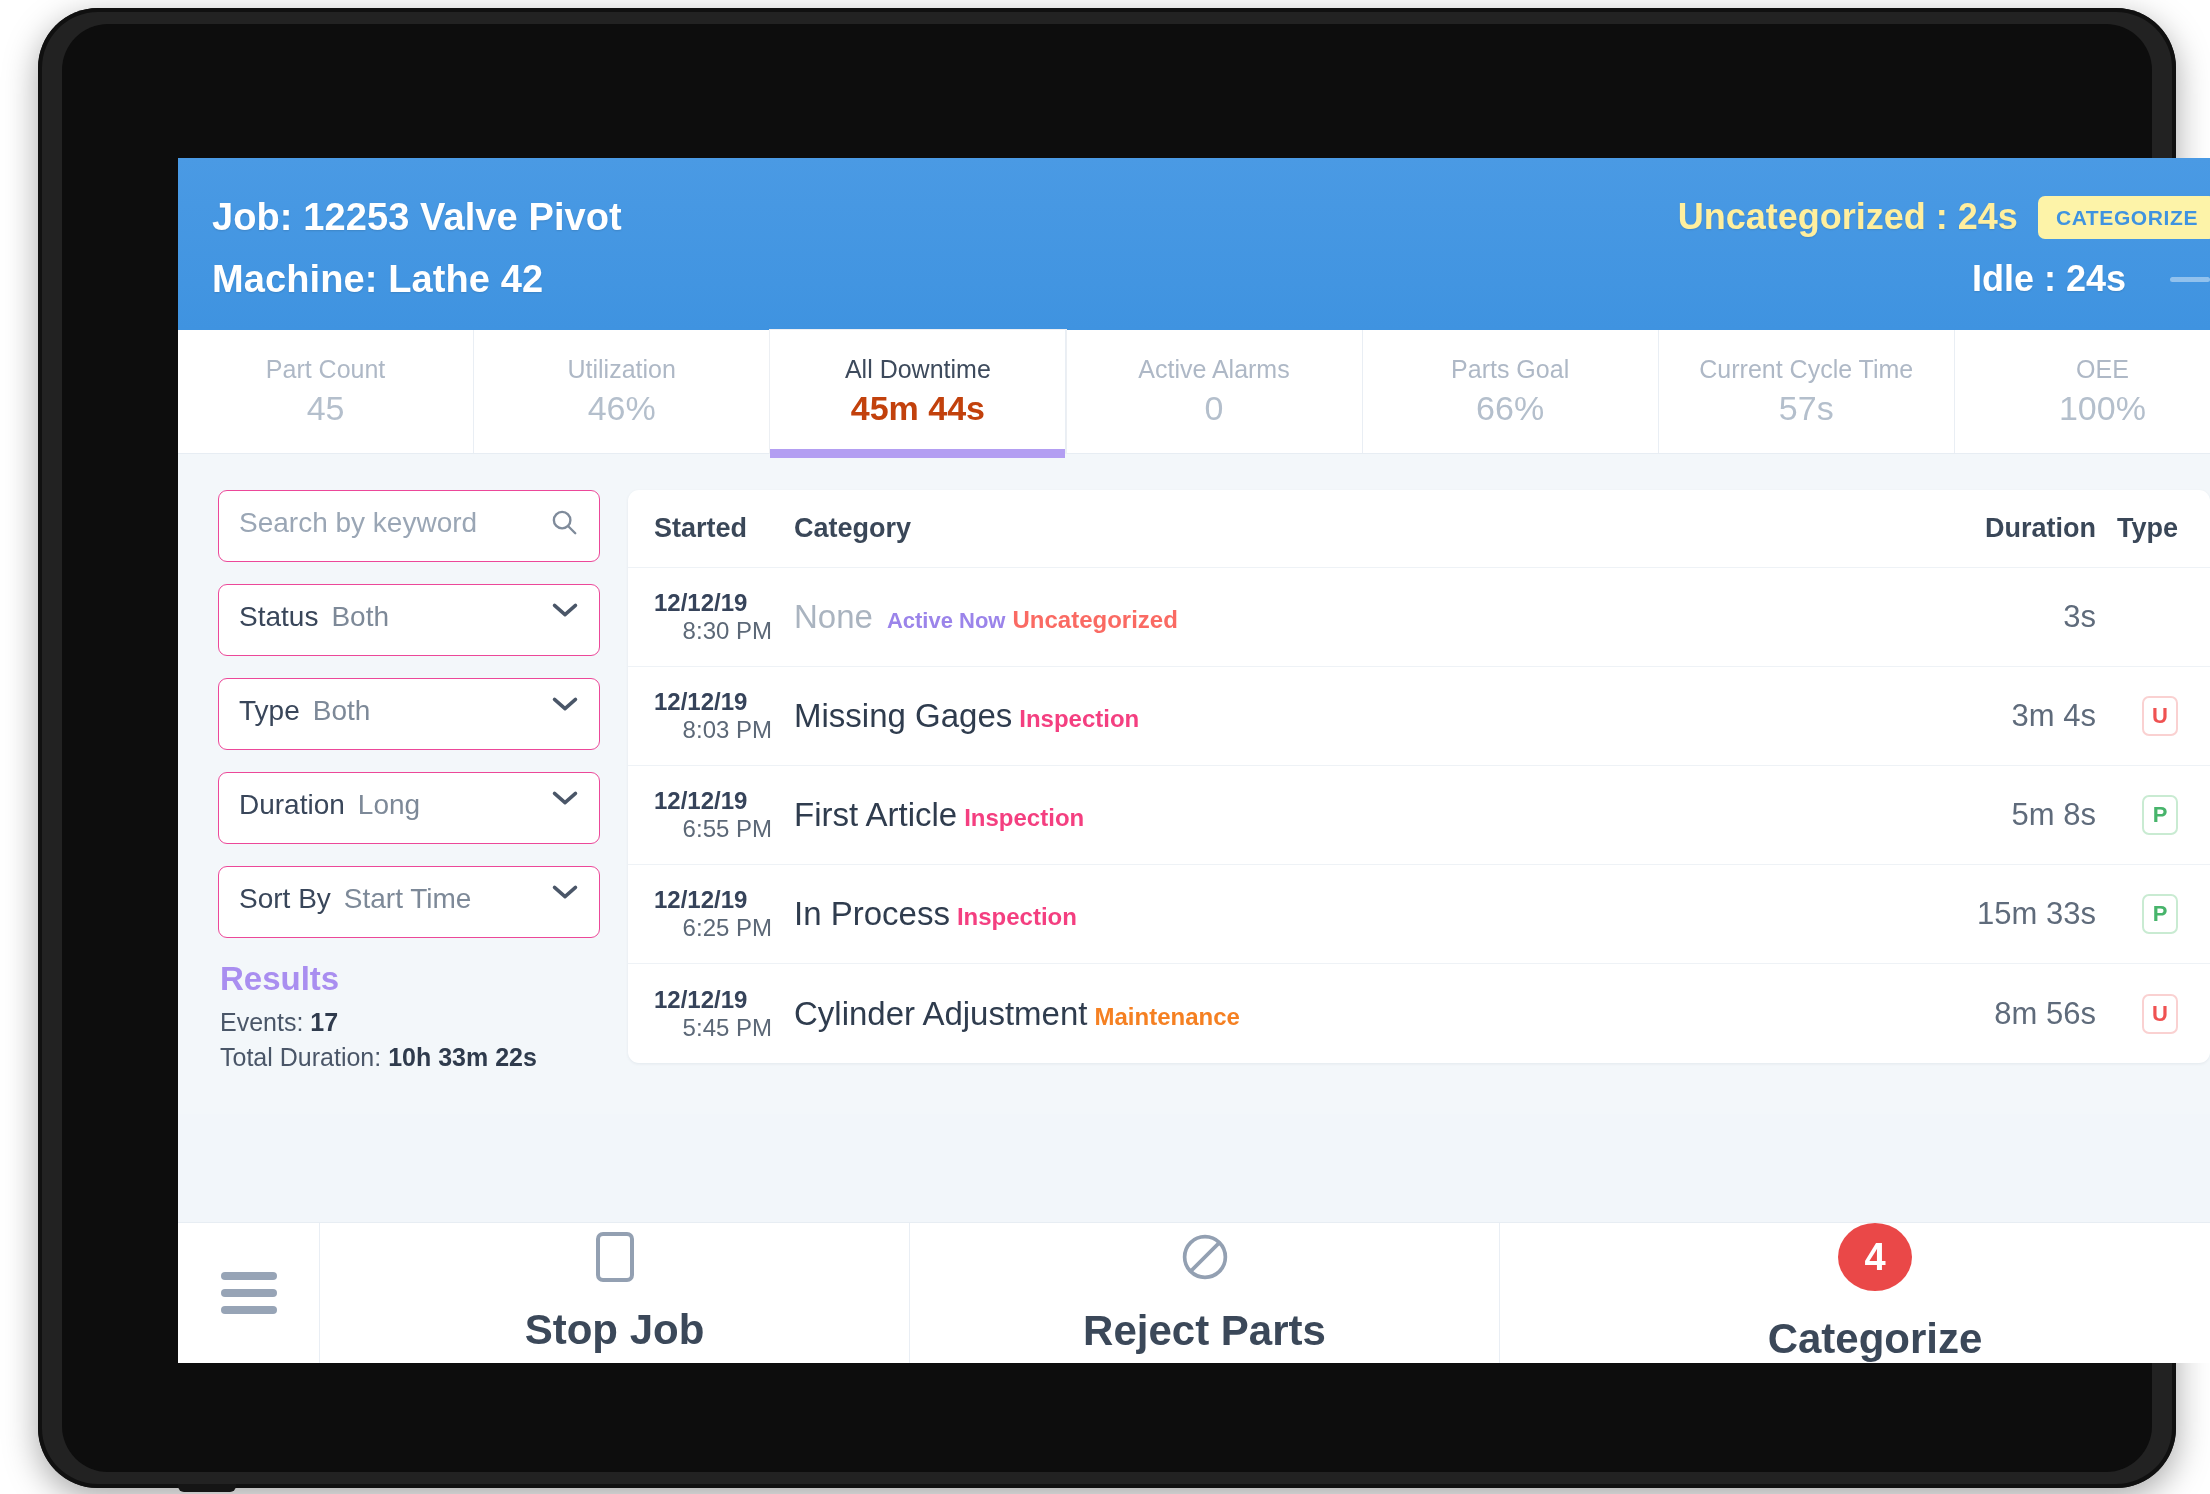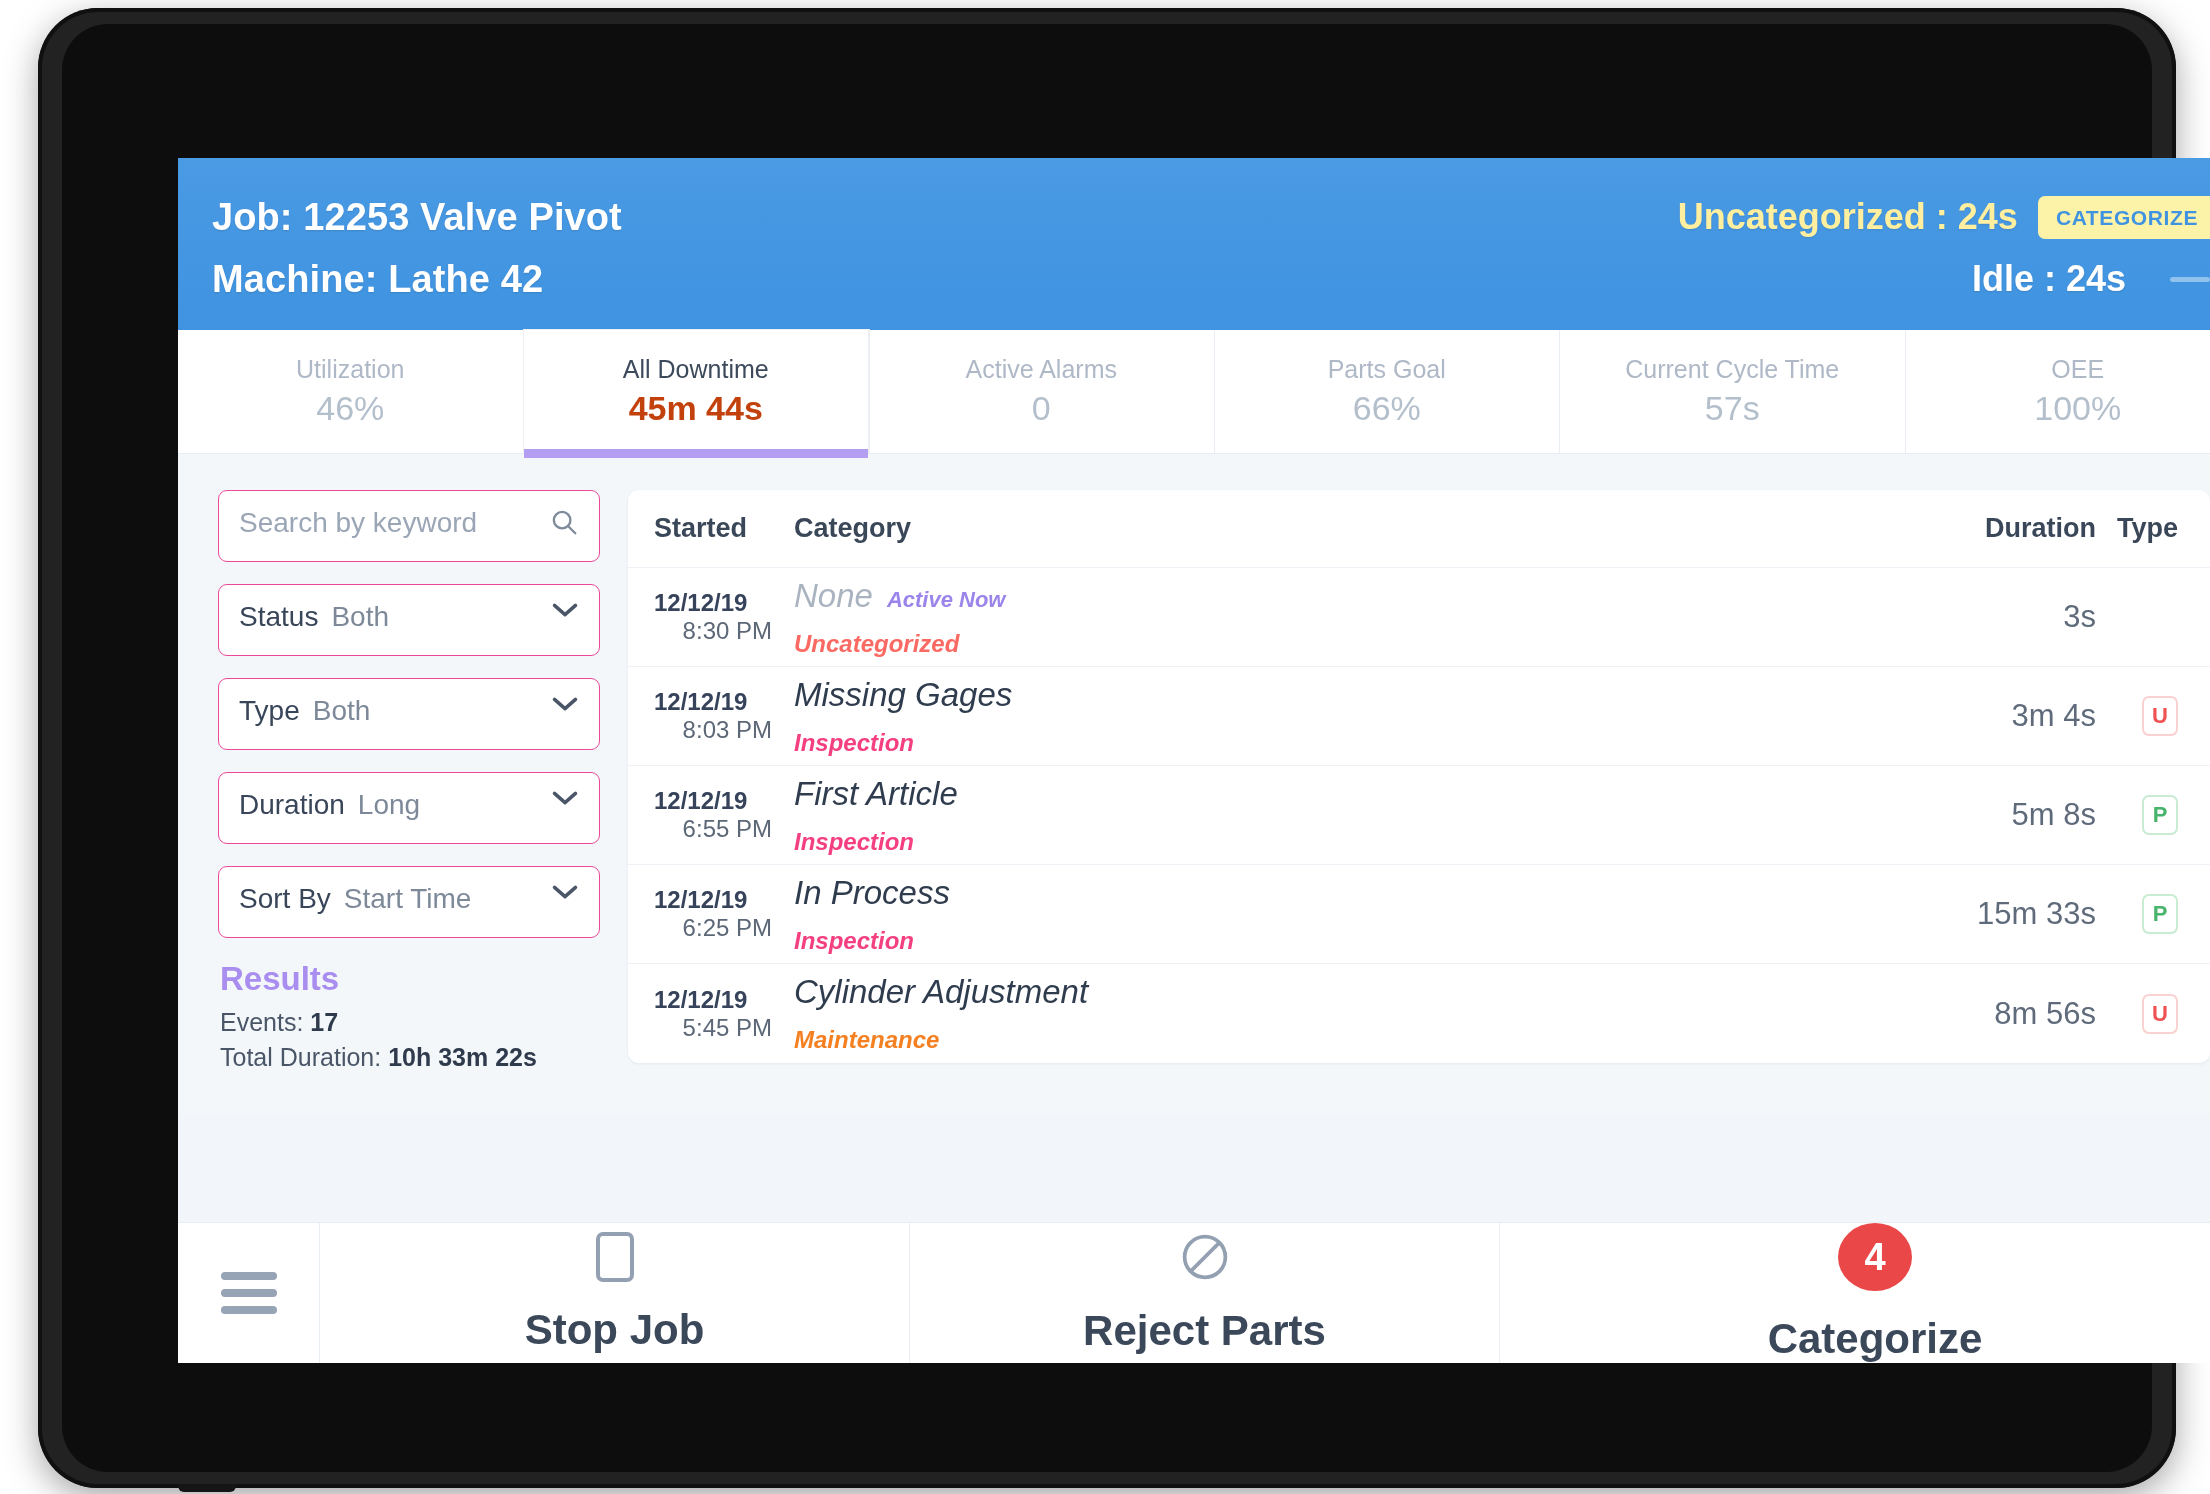--- a/index.html
+++ b/index.html
@@ -216,21 +216,21 @@
   .trow:last-child { border-bottom: none; }
   .cell-started {
     width: 118px; flex: 0 0 118px;
     display: flex; flex-direction: column; 
   }
   .r-date { font-size: 24px; font-weight: bold; color: #36435a; white-space: nowrap; }
   .r-time { font-size: 24px; color: #5c6877; white-space: nowrap; text-align: right; }
 
   .cell-category {
     flex: 1; padding-left: 22px;
-    display: flex; flex-direction: column; gap: 7px; font-style: italic;
+    display: flex; flex-direction: row; gap: 7px;
   }
   .r-cat-row { display: flex; align-items: baseline; gap: 14px; }
   .r-cat { font-size: 33px; color: #2f3c4e; }
   .r-cat.none { color: #aab4c0; }
   .r-active-now { font-size: 22px; font-weight: bold; color: #9b84ea; }
   .r-sub { font-size: 24px; font-weight: bold; margin-top: 8px; }
 
   .cell-duration {
     width: 170px; flex: 0 0 170px;
     text-align: right;
@@ -326,20 +326,24 @@
         <div class="hdr-title">Machine: Lathe 42</div>
         <div class="hdr-right">
           <div class="idle-text">Idle : 24s</div>
           <div class="idle-dash"></div>
         </div>
       </div>
     </div>
 
     <div class="kpi-bar">
       <div class="kpi">
+        <div class="kpi-label">Part Count</div>
+        <div class="kpi-value">45</div>
+      </div>
+      <div class="kpi">
         <div class="kpi-label">Utilization</div>
         <div class="kpi-value">46%</div>
       </div>
       <div class="kpi active">
         <div class="kpi-label">All Downtime</div>
         <div class="kpi-value">45m 44s</div>
         <div class="kpi-underline"></div>
       </div>
       <div class="kpi">
         <div class="kpi-label">Active Alarms</div>

